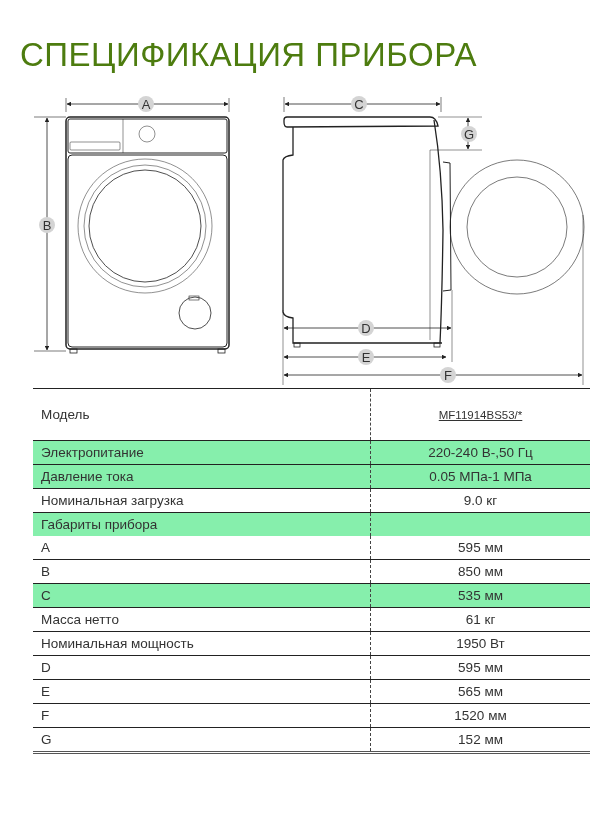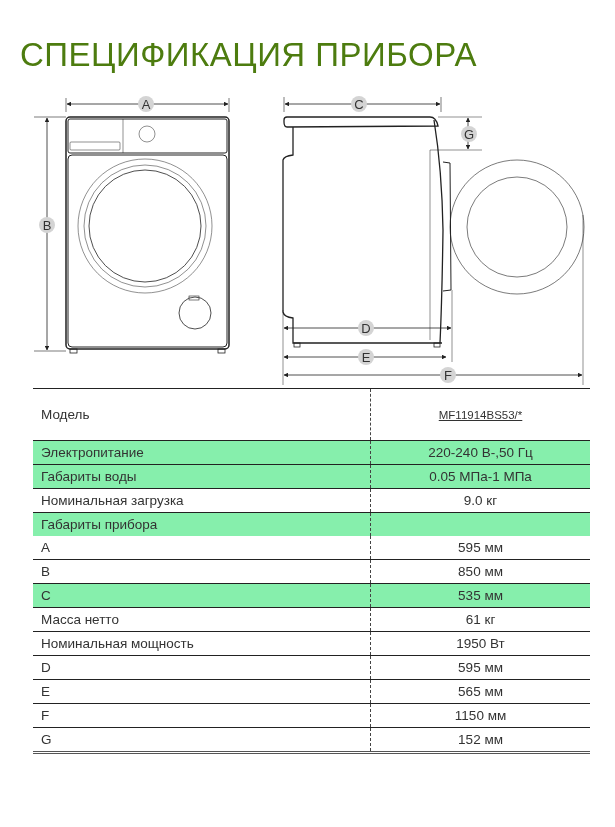--- a/index.html
+++ b/index.html
@@ -113,21 +113,21 @@
   <tbody>
       <tr class="model">
     <td>Модель</td>
     <td class="val">MF11914BS53/*</td>
   </tr>
   <tr class="gray">
     <td>Электропитание</td>
     <td class="val">220-240 В-,50 Гц</td>
   </tr>
   <tr class="gray">
-    <td>Габариты воды</td>
+    <td>Давление тока</td>
     <td class="val">0.05 МПа-1 МПа</td>
   </tr>
   <tr>
     <td>Номинальная загрузка</td>
     <td class="val">9.0 кг</td>
   </tr>
   <tr class="gray">
     <td>Габариты прибора</td>
     <td class="val"></td>
   </tr>
@@ -154,20 +154,20 @@
   <tr>
     <td>D</td>
     <td class="val">595 мм</td>
   </tr>
   <tr>
     <td>E</td>
     <td class="val">565 мм</td>
   </tr>
   <tr>
     <td>F</td>
-    <td class="val">1150 мм</td>
+    <td class="val">1520 мм</td>
   </tr>
   <tr class="last">
     <td>G</td>
     <td class="val">152 мм</td>
   </tr>
 </tbody>
   </table>
 
 </body></html>

